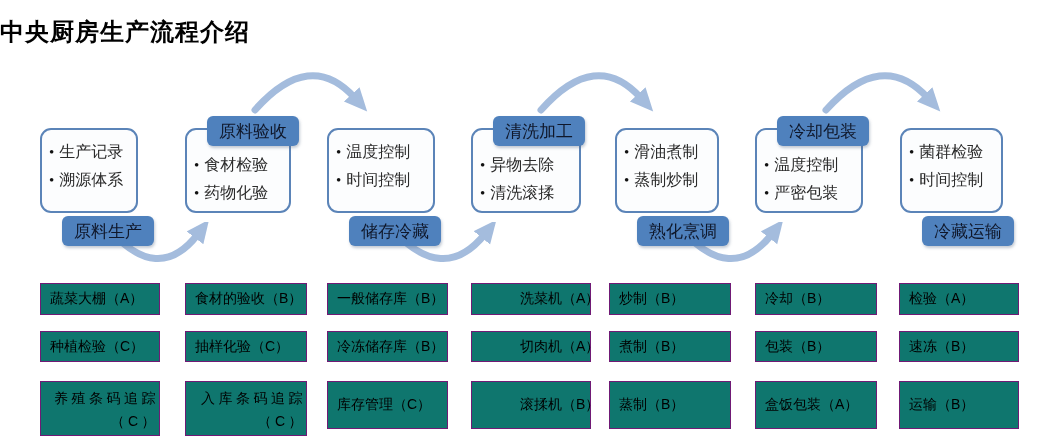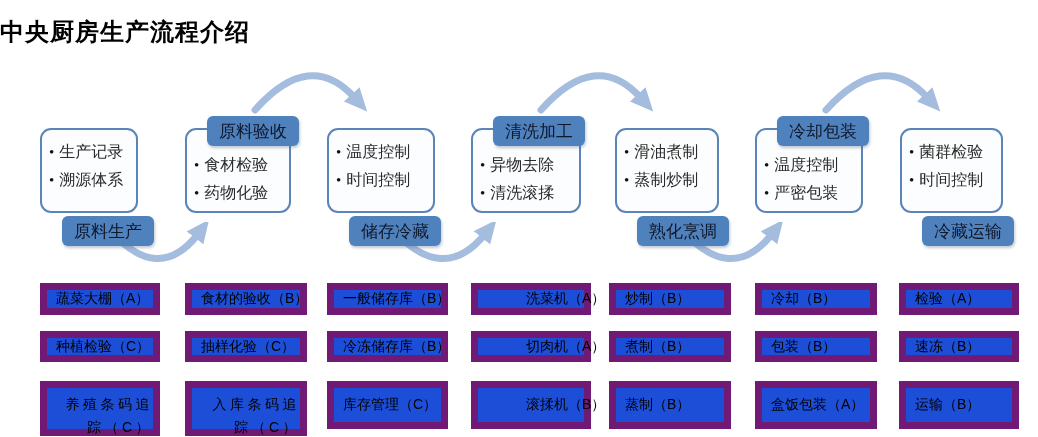--- a/index.html
+++ b/index.html
@@ -50,21 +50,21 @@
   .arrow { position:absolute; pointer-events:none; }
   .arrow path { stroke:#a4bcdd; stroke-width:7; fill:none; stroke-linecap:round; }
   #a1 { left:100px; top:222px; }
   #a2 { left:247px; top:62px;  }
   #a3 { left:383px; top:222px; }
   #a4 { left:533px; top:62px;  }
   #a5 { left:672px; top:222px; }
   #a6 { left:818px; top:62px;  }
   
   .fb {
-    position:absolute; background:#1d4ed8; border:7px solid #701a75;
+    position:absolute; background:#0f766e; border:1px solid #701a75;
     box-sizing:border-box; display:flex; align-items:center;
     padding-left:9px; font-size:14px; color:#000; white-space:nowrap;
   }
   .c1 { left:40px;  width:120px; }
   .c2 { left:185px; width:122px; }
   .c3 { left:327px; width:121px; }
   .c4 { left:471px; width:120px;padding-left:48px; }
   .c5 { left:609px; width:122px; }
   .c6 { left:755px; width:122px; }
   .c7 { left:899px; width:120px; }

